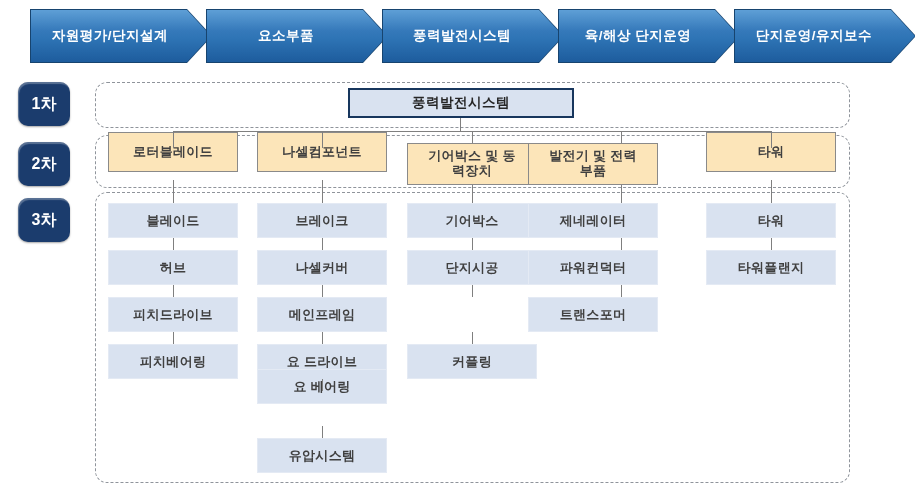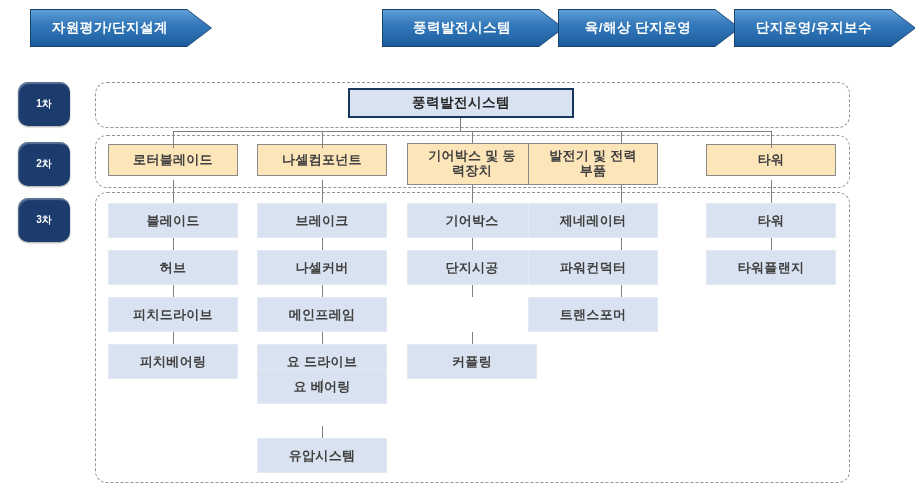--- a/index.html
+++ b/index.html
@@ -8,21 +8,21 @@
 
   #canvas {
     position:relative;
     width:915px; height:497px;
     background:#ffffff;
     overflow:hidden;
   }
 
   
   .arrow {
-    position:absolute; top:9px; width:182px; height:38px;
+    position:absolute; top:9px; width:182px; height:54px;
     background:#17446f;
     clip-path:polygon(0 0, 157px 0, 100% 50%, 157px 100%, 0 100%);
     filter:drop-shadow(0 1px 1px rgba(0,0,0,0.25));
   }
   .arrow-fill {
     position:absolute; inset:1px;
     background:linear-gradient(180deg,#5e9fd6 0%,#3579ba 40%,#2e74b5 55%,#1d5c9d 100%);
     clip-path:polygon(0 0, 156px 0, 100% 50%, 156px 100%, 0 100%);
   }
   .arrow-label {
@@ -32,21 +32,21 @@
     white-space:nowrap;
   }
   .a1{left:30px}.a2{left:206px}.a3{left:382px}.a4{left:558px}.a5{left:734px}
 
   
   .tier-label {
     position:absolute; left:18px; width:52px; height:44px;
     background:#1b3c6d; border-radius:10px;
     box-shadow:inset 1px 2px 1px rgba(255,255,255,0.28), 0 1px 2px rgba(0,0,0,0.35);
     display:flex; align-items:center; justify-content:center;
-    color:#ffffff; font-size:10px; font-weight:bold;
+    color:#ffffff; font-size:16px; font-weight:bold;
   }
   .tl1{top:82px}.tl2{top:142px}.tl3{top:198px}
 
   
   .dashed-box {
     position:absolute; left:95px; width:755px;
     border:1px dashed #8f949b; border-radius:12px;
     background:transparent;
   }
   .dc1{top:82px;height:46px}
@@ -62,21 +62,21 @@
   }
 
   
   .t2 {
     position:absolute; width:130px;
     background:#fce5b9; border:1px solid #8a8a8a;
     display:flex; align-items:center; justify-content:center;
     text-align:center; color:#404040; font-size:13px; font-weight:bold;
     line-height:1.15; letter-spacing:0.3px;
   }
-  .t2s{top:144px;height:32px}
+  .t2s{top:132px;height:40px}
   .t2d{top:143px;height:42px; padding:0 18px;}
 
   
   .t3 {
     position:absolute; width:130px; height:35px;
     background:#d9e2f0; border:1px solid #e4eaf4;
     display:flex; align-items:center; justify-content:center;
     color:#404040; font-size:13px; font-weight:bold; letter-spacing:0.3px;
     white-space:nowrap;
   }
@@ -88,20 +88,24 @@
   .connector { position:absolute; background:#7f7f7f; }
 </style>
 </head>
 <body>
 
 <div id="canvas">
 
   <div class="arrow a1">
     <div class="arrow-fill"></div>
     <span class="arrow-label">자원평가/단지설계</span>
+  </div>
+  <div class="arrow a2">
+    <div class="arrow-fill"></div>
+    <span class="arrow-label">요소부품</span>
   </div>
   <div class="arrow a3">
     <div class="arrow-fill"></div>
     <span class="arrow-label">풍력발전시스템</span>
   </div>
   <div class="arrow a4">
     <div class="arrow-fill"></div>
     <span class="arrow-label">육/해상 단지운영</span>
   </div>
   <div class="arrow a5">

